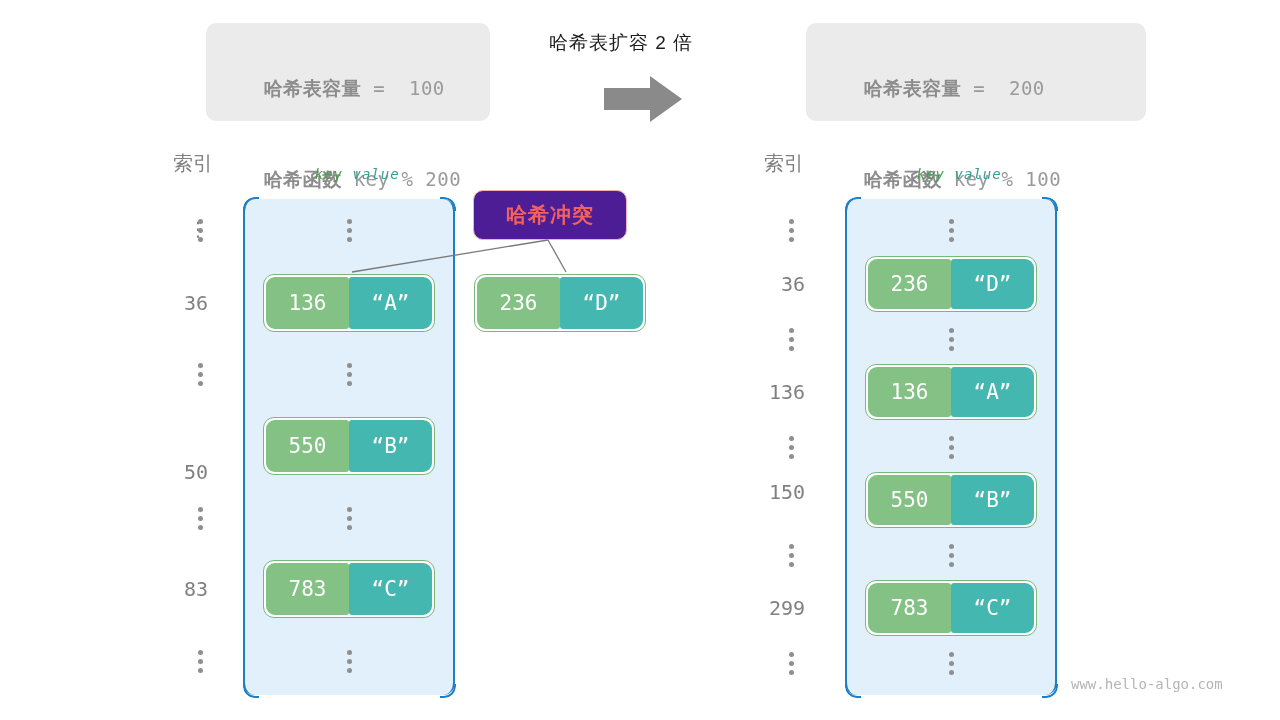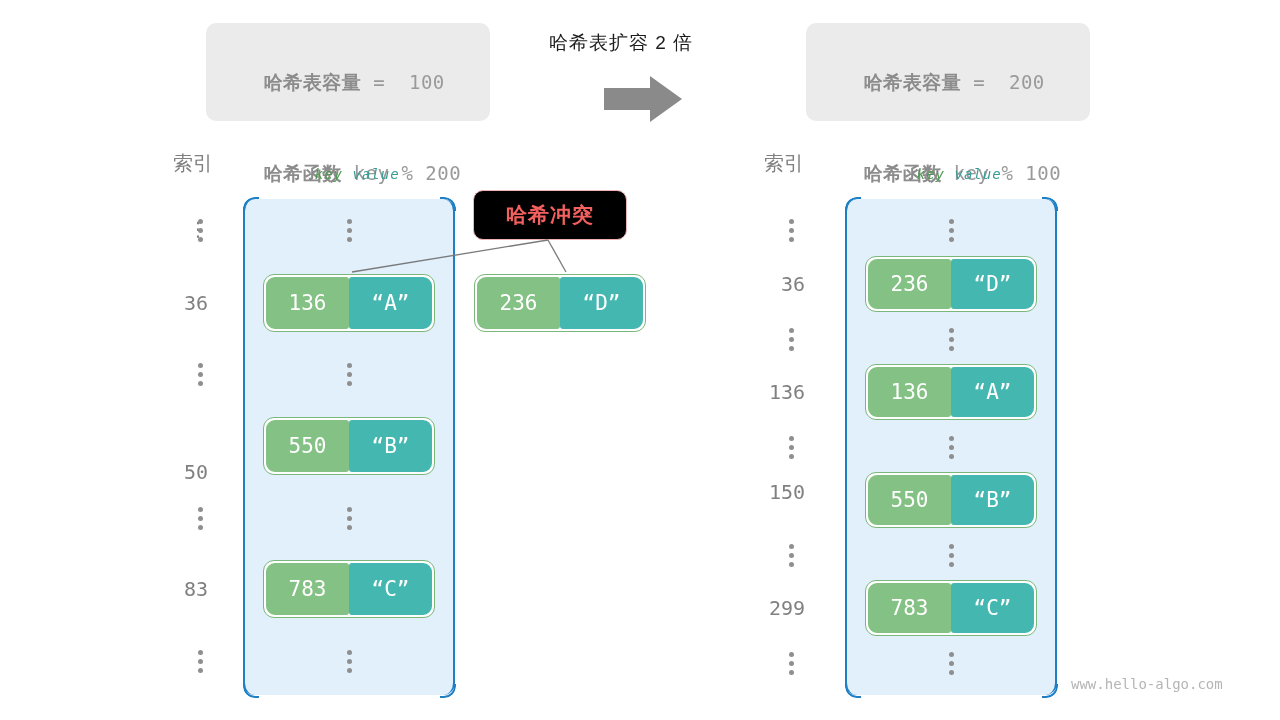--- a/index.html
+++ b/index.html
@@ -18,21 +18,21 @@
     position: relative;
     width: 1280px;
     height: 720px;
   }
 
   
   .info-box {
     position: absolute;
     background: #ebebeb;
     border-radius: 10px;
-    padding: 14px 26px 16px 26px;
+    padding: 20px 26px 16px 26px;
     box-sizing: border-box;
   }
   .info-line {
     white-space: pre;
     line-height: 30px;
     font-size: 19px;
   }
   .info-label {
     font-weight: bold;
     color: #8c8c8c;
@@ -165,21 +165,21 @@
     border-radius: 9px 3px 3px 9px;
   }
   .cell-val {
     background: #44b8b0;
     border-radius: 3px 9px 9px 3px;
   }
 
   
   .callout {
     position: absolute;
-    background: #000000;
+    background: #4c1d95;
     border: 1.5px solid #f3b2b2;
     border-radius: 10px;
     display: flex;
     align-items: center;
     justify-content: center;
     color: #f2615f;
     font-weight: bold;
     font-size: 21px;
     letter-spacing: 1px;
     box-sizing: border-box;
@@ -217,21 +217,21 @@
   </div>
 
   <div class="transition-title" style="left:549px; top:30px;">哈希表扩容 2 倍</div>
 
   <div class="arrow-wrap" style="left:604px; top:76px;">
     <svg width="78" height="46" viewBox="0 0 78 46">
       <polygon points="0,12 46,12 46,0 78,23 46,46 46,34 0,34" fill="#8a8a8a"></polygon>
     </svg>
   </div>
 
-  <div class="info-box" style="left:806px; top:23px; width:284px; height:98px;">
+  <div class="info-box" style="left:806px; top:23px; width:340px; height:98px;">
     <div class="info-line">
       <span class="info-label">哈希表容量</span><span class="info-val"> </span><span class="info-val">=  200</span>
     </div>
     <div class="info-line">
       <span class="info-label">哈希函数</span><span class="info-val"> </span><span class="info-val">key % 100</span>
     </div>
   </div>
 
   <div class="col-title" style="left:173px; top:150px;">索引</div>
   <div class="kv-title" style="left:277px; top:150px;">

